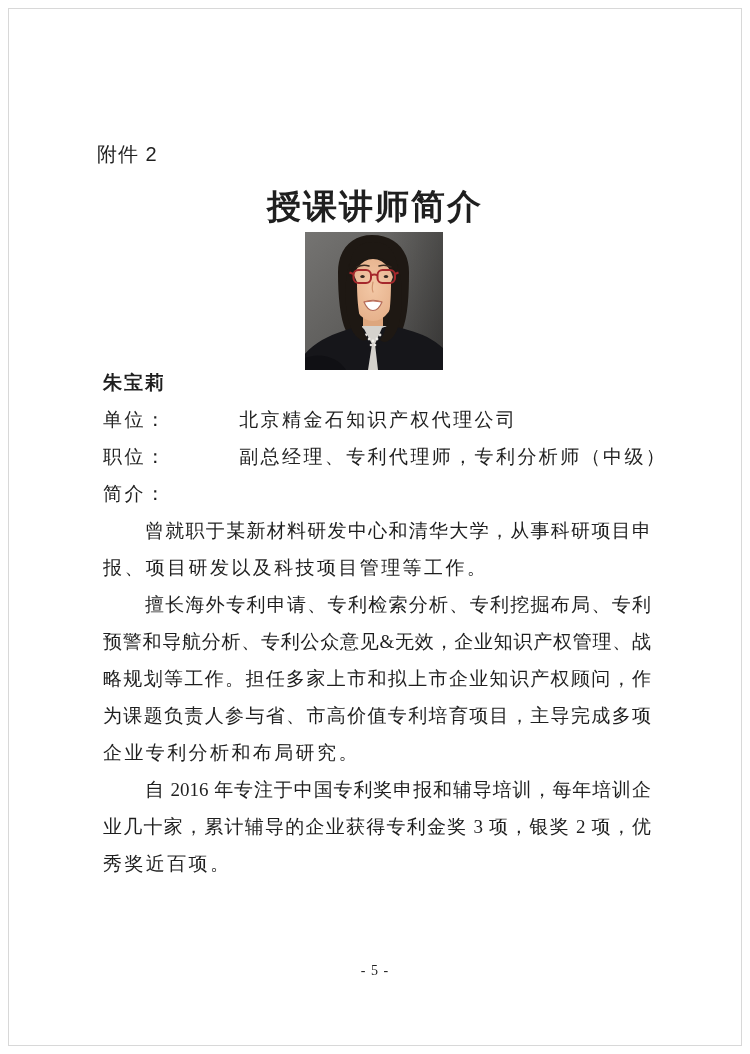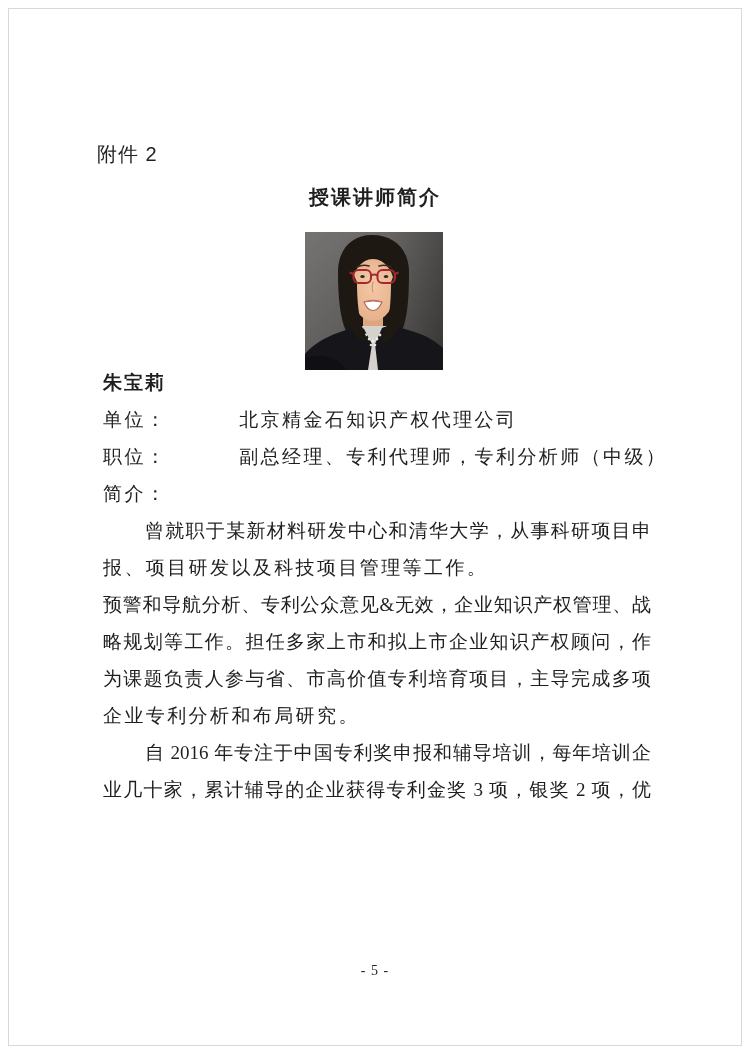--- a/index.html
+++ b/index.html
@@ -17,21 +17,21 @@
     pointer-events:none;
   }
   .attachment{
     position:absolute;left:97px;top:142px;
     font-family:"Liberation Sans","DejaVu Sans",sans-serif;
     font-size:20px;line-height:24px;letter-spacing:1px;
   }
   .title{
     position:absolute;left:0;right:0;top:184px;margin:0;
     text-align:center;
-    font-size:20px;font-weight:bold;letter-spacing:2px;
+    font-size:34px;font-weight:bold;letter-spacing:2px;
     font-family:"Liberation Serif","DejaVu Serif",serif;
   }
   .photo{
     position:absolute;left:305px;top:232px;width:138px;height:138px;
   }
   .photo svg{display:block;width:138px;height:138px;}
   .content{
     position:absolute;left:103px;top:364px;width:548px;
     font-size:19px;
   }
@@ -137,22 +137,24 @@
   <div class="row">
     <span class="field-label">职位：</span><span class="field-value">副总经理、专利代理师，专利分析师（中级）</span>
   </div>
   <div class="row">
     <span class="field-label">简介：</span><span class="field-value"></span>
   </div>
 
   <div class="bio">
     <div class="line fill indent">曾就职于某新材料研发中心和清华大学，从事科研项目申</div>
     <div class="line end">报、项目研发以及科技项目管理等工作。</div>
+    <div class="line fill indent">擅长海外专利申请、专利检索分析、专利挖掘布局、专利</div>
     <div class="line fill">预警和导航分析、专利公众意见&amp;无效，企业知识产权管理、战</div>
     <div class="line fill">略规划等工作。担任多家上市和拟上市企业知识产权顾问，作</div>
     <div class="line fill">为课题负责人参与省、市高价值专利培育项目，主导完成多项</div>
     <div class="line end">企业专利分析和布局研究。</div>
     <div class="line fill indent">自 2016 年专注于中国专利奖申报和辅导培训，每年培训企</div>
     <div class="line fill">业几十家，累计辅导的企业获得专利金奖 3 项，银奖 2 项，优</div>
+    <div class="line end">秀奖近百项。</div>
   </div>
 </div>
 
 <div class="page-number">- 5 -</div>
 
 </body></html>

